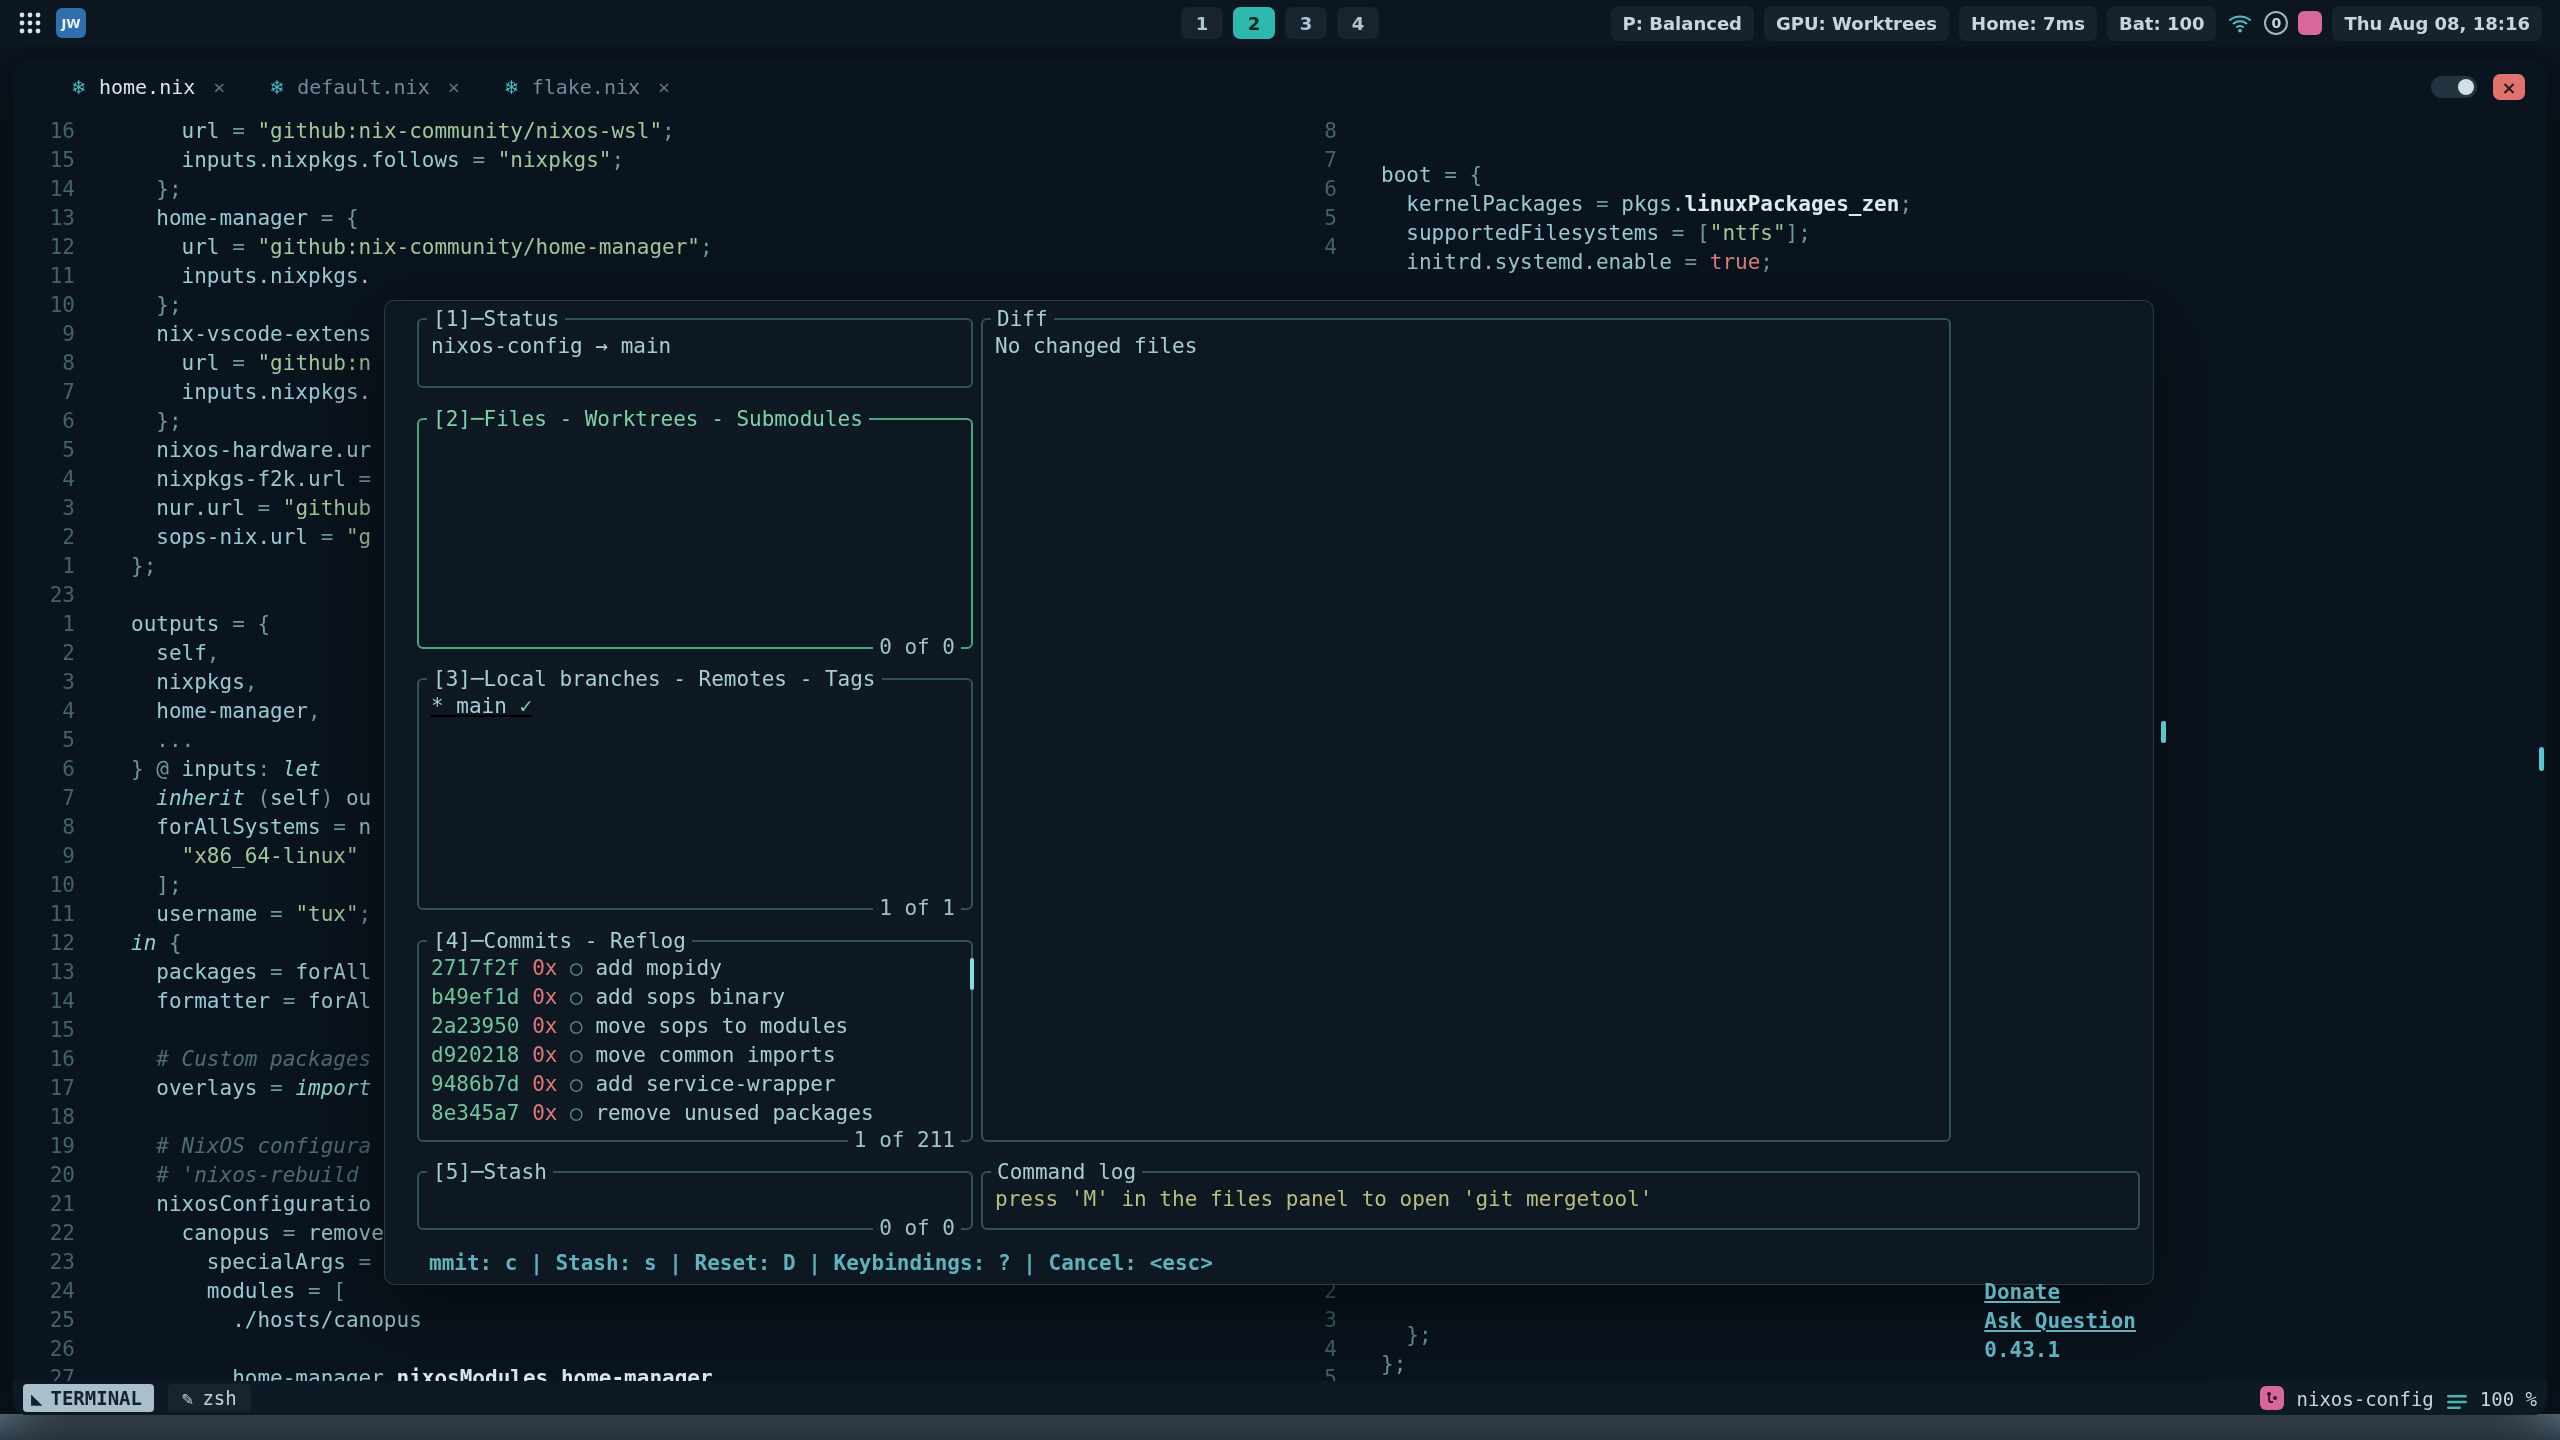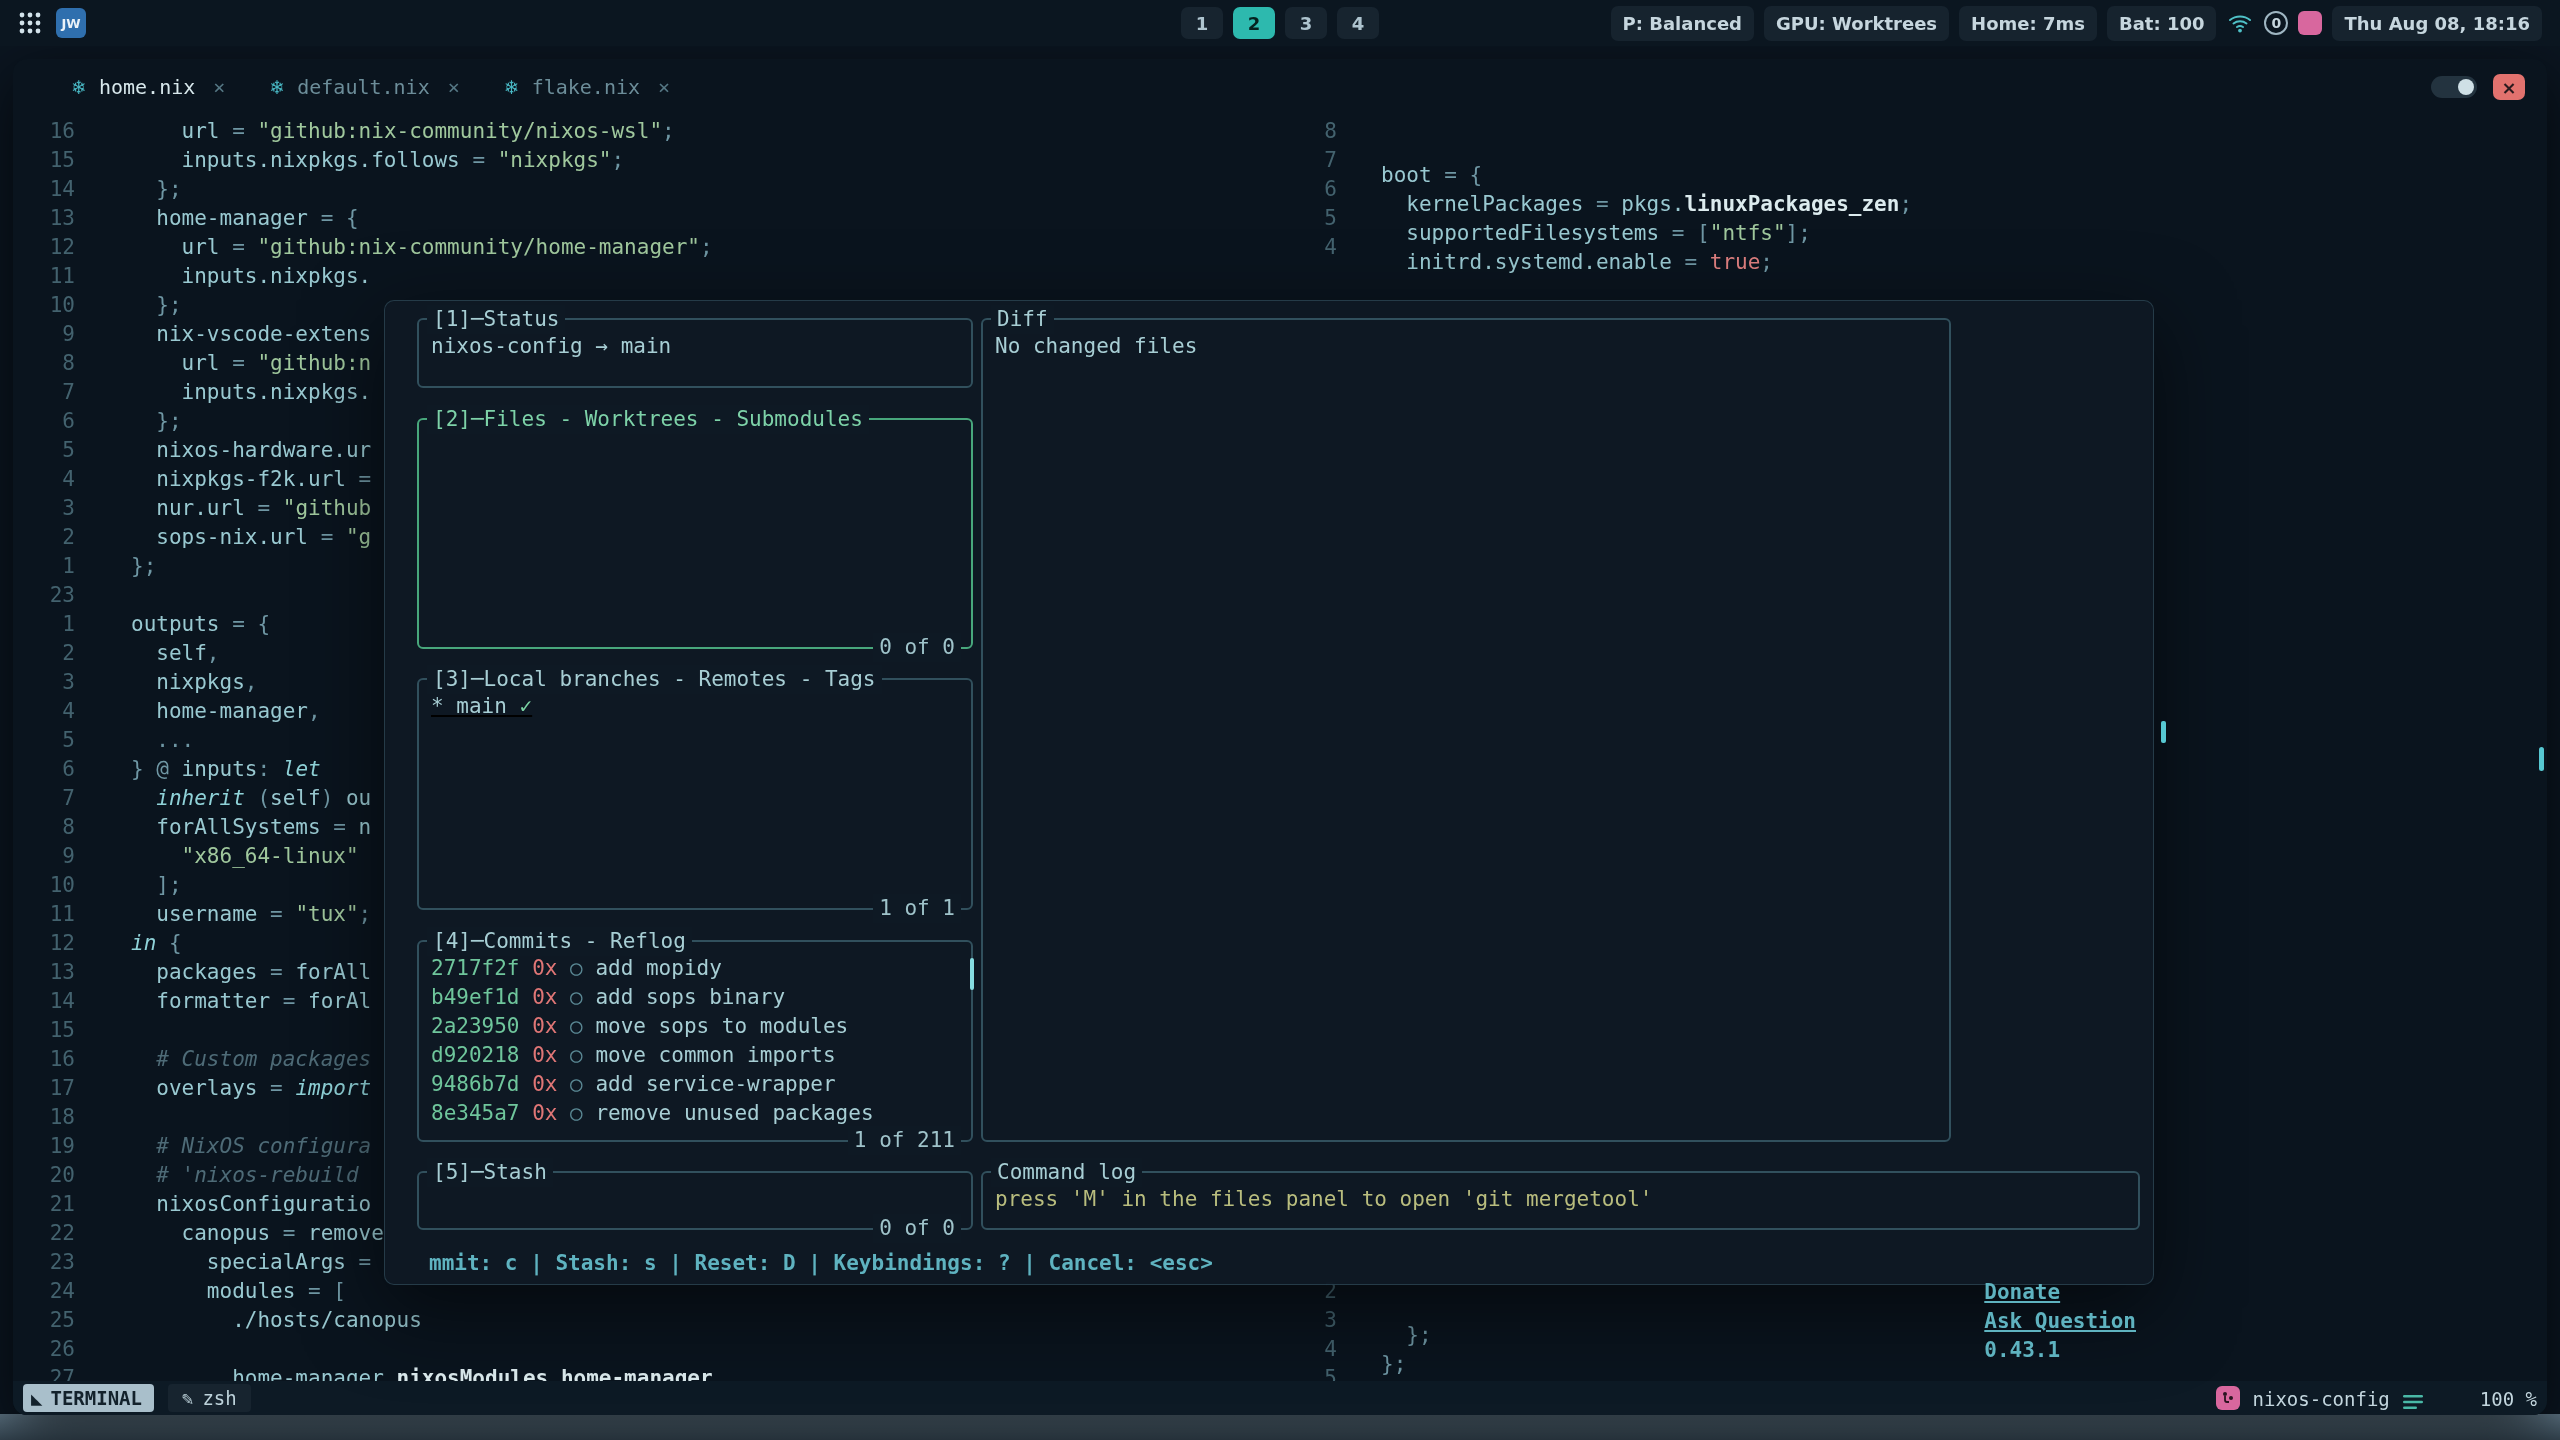--- a/index.html
+++ b/index.html
@@ -95,21 +95,21 @@
   
   .statusbar{position:absolute;left:0;right:0;bottom:0;height:34px;background:#0d1a25;
              display:flex;align-items:center;padding:0 10px;box-sizing:border-box;
              font:19px "DejaVu Sans Mono",monospace;color:#c3d6de;}
   .mode-badge{background:#a9bfcb;color:#13222c;padding:3px 12px 3px 8px;border-radius:4px;
               display:flex;gap:8px;align-items:center;font-weight:700;}
   .shell-chip{margin-left:14px;background:#17242f;color:#bdd2da;padding:3px 14px;border-radius:4px;
               display:flex;gap:9px;align-items:center;cursor:pointer;}
   .sb-right{margin-left:auto;display:flex;align-items:flex-end;gap:13px;}
   .repo-ic{width:24px;height:24px;border-radius:6px;background:#d8679e;display:flex;align-items:center;justify-content:center;}
-  .pct{color:#c3d6de;margin-left:44px;}
+  .pct{color:#c3d6de;}
 </style>
 </head>
 <body>
 
 <div class="screen">
   <div class="band"></div>
 
   <div class="topbar">
     <div class="tb-left">
       <span style="display:flex;">

